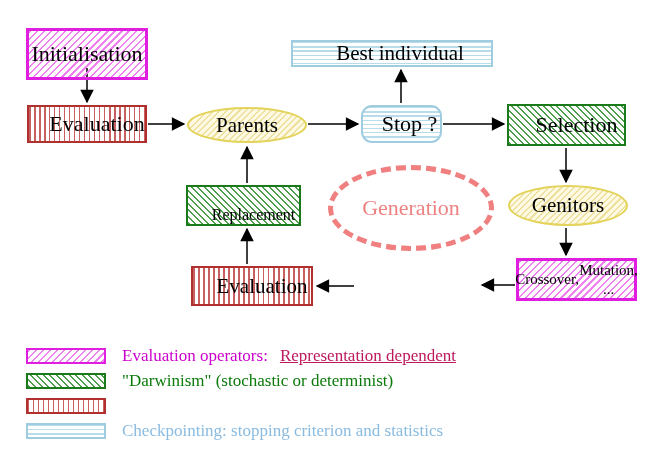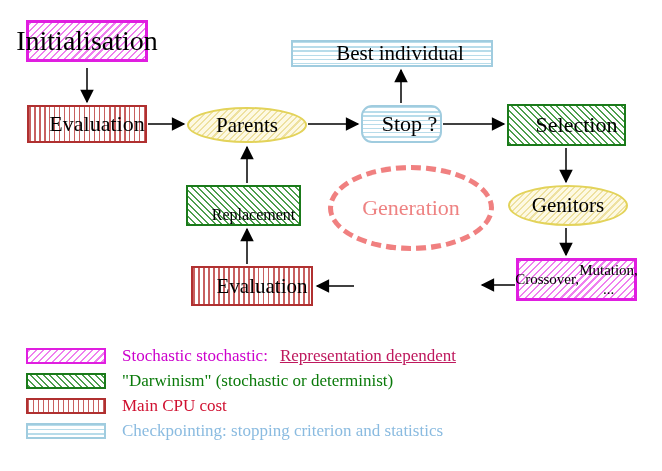--- a/index.html
+++ b/index.html
@@ -15,21 +15,21 @@
   .hatch-green{border:2px solid #1a7a1a;
      background:repeating-linear-gradient(45deg,#4d9e4d 0 1.5px,rgba(0,0,0,0) 1.5px 4.6px);padding-left:20px;}
   .stripe-red{border:2px solid #b03030;
      background:repeating-linear-gradient(90deg,#c86060 0 1.5px,rgba(0,0,0,0) 1.5px 5px);padding-left:20px;}
   .stripe-blue{border:2px solid #a0ccdf;
      background:repeating-linear-gradient(180deg,#b8dcea 0 1.3px,rgba(0,0,0,0) 1.3px 4.2px);padding-left:16px;}
   .ellipse-yellow{border:2px solid #e3d35a;border-radius:50%;background-color:#fdf9e3;
      background-image:repeating-linear-gradient(135deg,#eee1a0 0 1.5px,rgba(0,0,0,0) 1.5px 4.5px);}
 
   
-  .n-init{left:26px;top:20px;width:122px;height:42px;font-size:28px;}
+  .n-init{left:26px;top:28px;width:122px;height:52px;font-size:22px;}
   .n-eval-top{left:27px;top:105px;width:120px;height:38px;font-size:22px;}
   .n-parents{left:187px;top:107px;width:120px;height:36px;font-size:21px;}
   .n-best{left:291px;top:40px;width:202px;height:27px;font-size:21px;}
   .n-stop{left:361px;top:105px;width:81px;height:38px;font-size:22px;border-radius:11px;}
   .n-selection{left:507px;top:104px;width:119px;height:42px;font-size:22px;}
   .n-replacement{left:186px;top:185px;width:115px;height:41px;font-size:16px;align-items:flex-end;}
   .n-generation{left:328px;top:165px;width:166px;height:86px;border:5px dashed #f08080;
                 border-radius:50%;color:#ee8282;font-size:22px;background:none;}
   .n-genitors{left:508px;top:185px;width:120px;height:41px;font-size:21px;}
   .n-eval-bot{left:191px;top:266px;width:122px;height:40px;font-size:21px;}
@@ -117,32 +117,31 @@
   </div>
 
 
   <div class="node hatch-magenta n-crossover">
     <span>Crossover,</span>
     <span>Mutation, ...</span>
   </div>
 
   <div class="legend-row lr1">
     <div class="legend-swatch hatch-magenta"></div>
-    <span class="legend-text t-magenta">Stochastic stochastic:</span>
+    <span class="legend-text t-magenta">Evaluation operators:</span>
     <span class="legend-text t-gold">Representation dependent</span>
   </div>
 
   <div class="legend-row lr2">
     <div class="legend-swatch hatch-green"></div>
     <span class="legend-text t-green">"Darwinism" (stochastic or determinist)</span>
   </div>
 
   <div class="legend-row lr3">
     <div class="legend-swatch stripe-red"></div>
-    <span class="legend-text t-red">Main CPU cost</span>
   </div>
 
   <div class="legend-row lr4">
     <div class="legend-swatch stripe-blue"></div>
     <span class="legend-text t-blue">Checkpointing: stopping criterion and statistics</span>
   </div>
 
 </div>
 
 </body></html>

